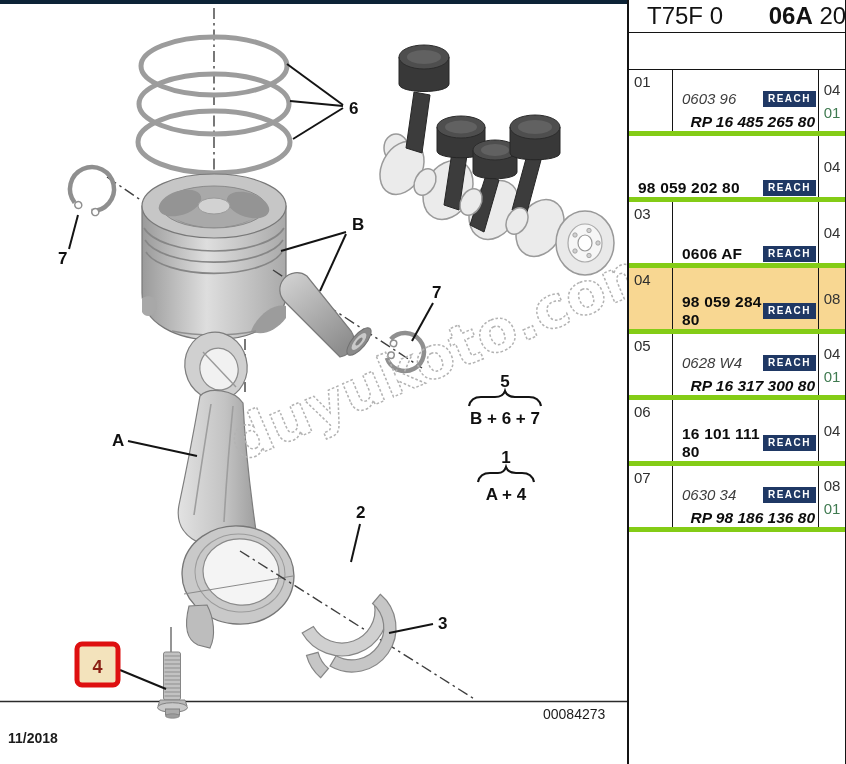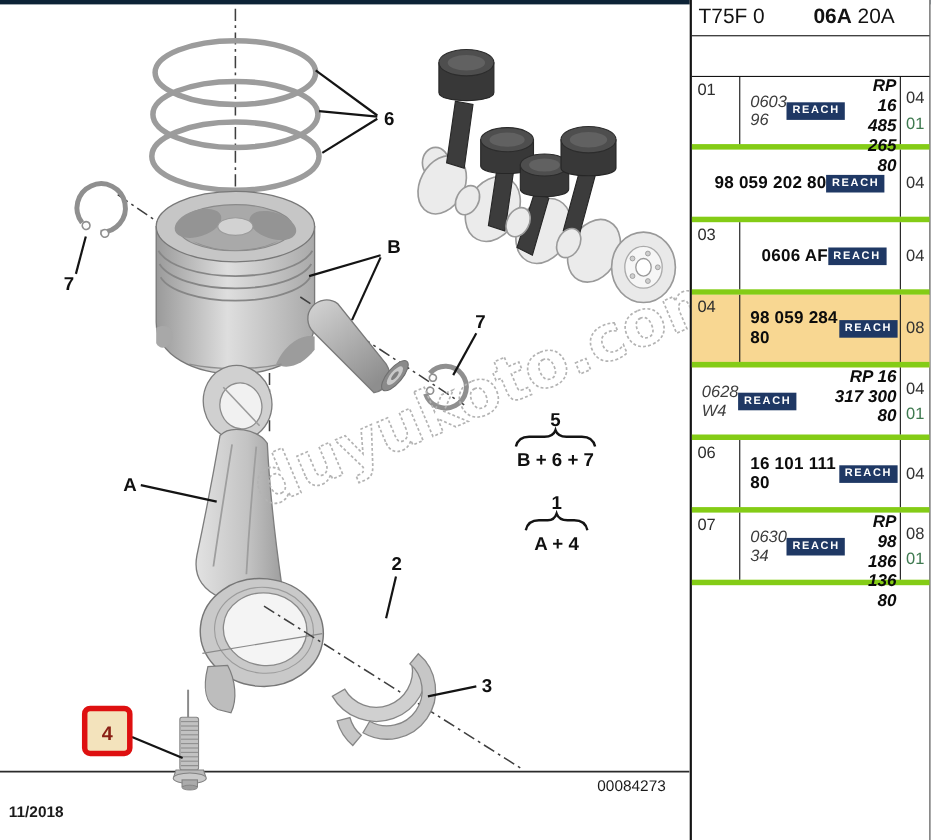--- a/index.html
+++ b/index.html
@@ -5,29 +5,29 @@
   html,body{margin:0;padding:0;}
   body{width:846px;height:764px;position:relative;background:#fff;overflow:hidden;
        font-family:"Liberation Sans",sans-serif;}
   .topbar{position:absolute;top:0;left:0;width:846px;height:4px;background:var(--top_bar,#0d2336);}
   .diagram{position:absolute;top:0;left:0;width:627px;height:722px;}
   .footer-date{position:absolute;top:730px;left:8px;font-weight:bold;font-size:14px;color:#1b1b1b;}
   .footer-doc{position:absolute;top:706px;left:543px;font-weight:normal;font-size:14px;color:#1b1b1b;}
   .panel{position:absolute;top:0;left:627px;width:219px;height:764px;box-sizing:border-box;
          border-left:2px solid #141414;border-right:1px solid #141414;background:#fff;}
   .phead{height:32px;border-bottom:1px solid #141414;display:flex;align-items:center;
-         padding-left:6px;font-size:19px;color:#121212;white-space:pre;}
+         padding-left:18px;font-size:24px;color:#121212;white-space:pre;}
   .phead .bold{font-weight:bold;margin-left:39px;}
   .pgap{height:36px;border-bottom:1px solid #141414;}
   .t-row{height:66px;border-bottom:5px solid #84cc16;display:flex;box-sizing:border-box;cursor:pointer;}
   .t-row.highlight{background:var(--highlight,#F8D792);}
   .c-num{width:44px;border-right:1px solid #141414;box-sizing:border-box;
          font-size:15px;color:#2e2e2e;padding:3px 0 0 5px;}
-  .c-part{flex:1;display:flex;flex-direction:row;justify-content:center;
-          padding:0 2px 0 9px;gap:18px;box-sizing:border-box;min-width:0;}
+  .c-part{flex:1;display:flex;flex-direction:column;justify-content:flex-end;
+          padding:0 2px 0 9px;gap:6px;box-sizing:border-box;min-width:0;}
   .line1{display:flex;align-items:center;justify-content:space-between;}
   .part-italic{font-style:italic;color:#3d3d3d;font-size:15px;}
   .part-bold{font-weight:bold;color:#0c0c0c;font-size:15.5px;letter-spacing:.2px;}
   .reach{background:var(--reach_bg,#1F3864);color:#fff;font-size:10px;font-weight:bold;
          letter-spacing:1.5px;padding:3px 5px;line-height:1;flex:0 0 auto;}
   .rp-line{font-weight:bold;font-style:italic;font-size:15.5px;color:#0c0c0c;
            text-align:right;padding-right:1px;}
   .c-qty{width:27px;border-left:1px solid #141414;box-sizing:border-box;display:flex;
          flex-direction:column;justify-content:center;align-items:center;gap:6px;
          font-size:15px;color:#333;}
@@ -295,20 +295,21 @@
       </div>
 
     </div>
     <div class="c-qty">
       <span>08</span>
 
     </div>
   </div>
 
   <div class="t-row">
+    <div class="c-num">05</div>
     <div class="c-part">
       <div class="line1">
         <span class="part-italic">0628 W4</span>
         <span class="reach">REACH</span>
       </div>
       <div class="rp-line">RP 16 317 300 80</div>
     </div>
     <div class="c-qty">
       <span>04</span>
       <span class="qty-sub">01</span>

